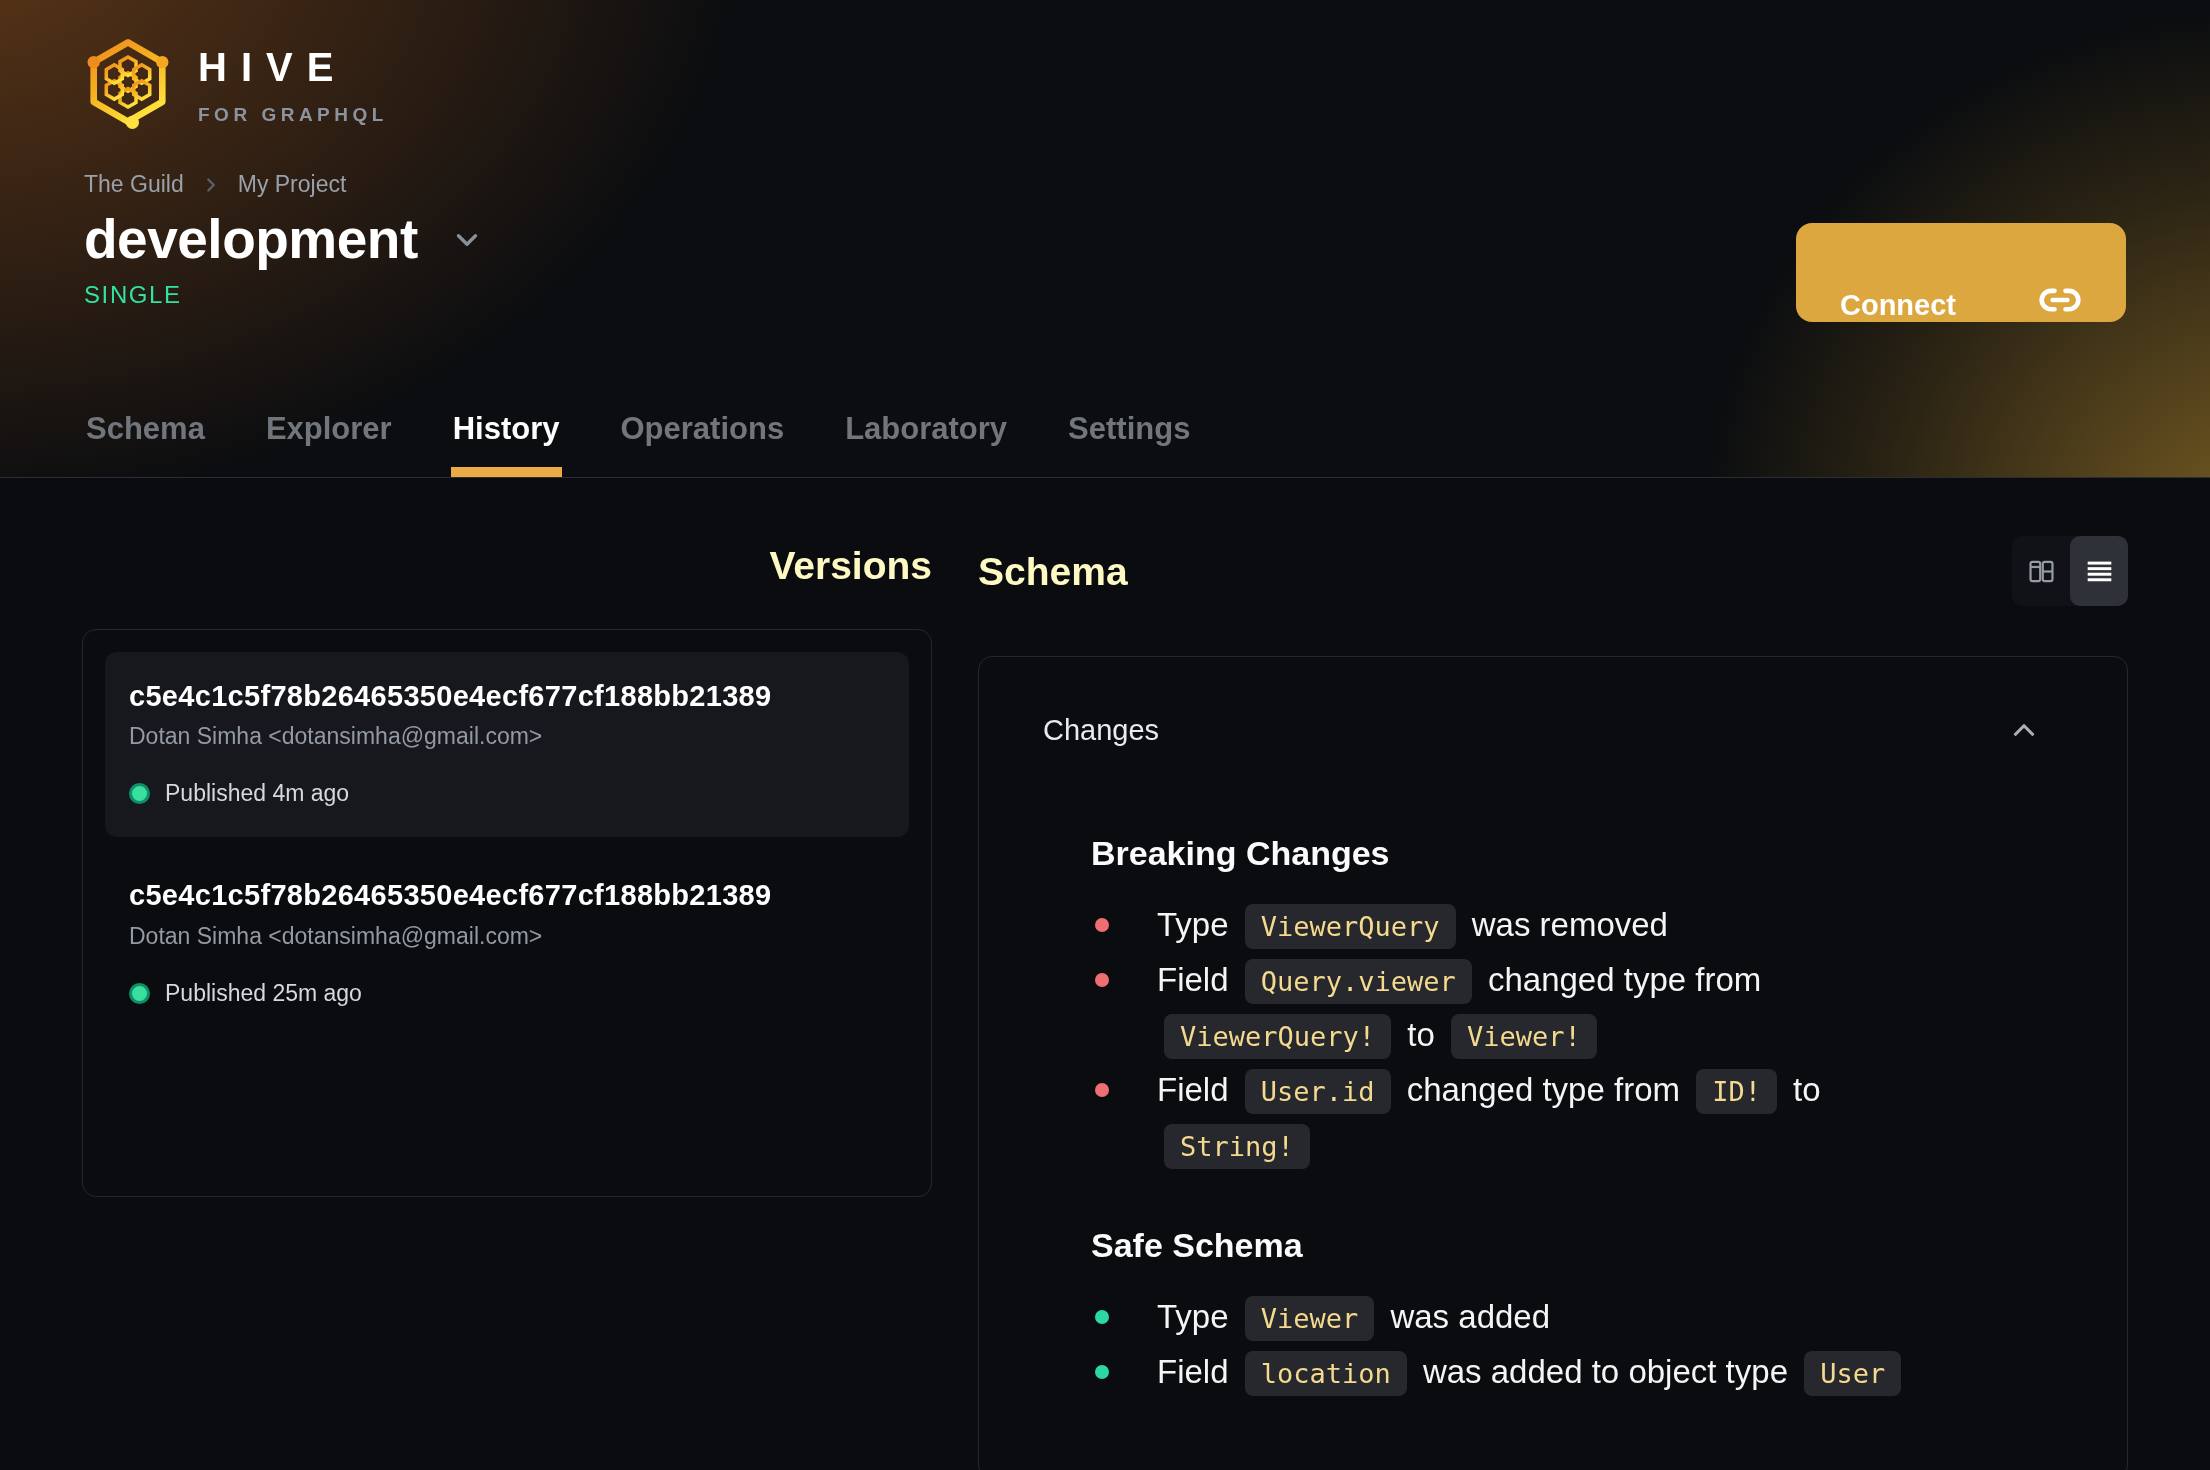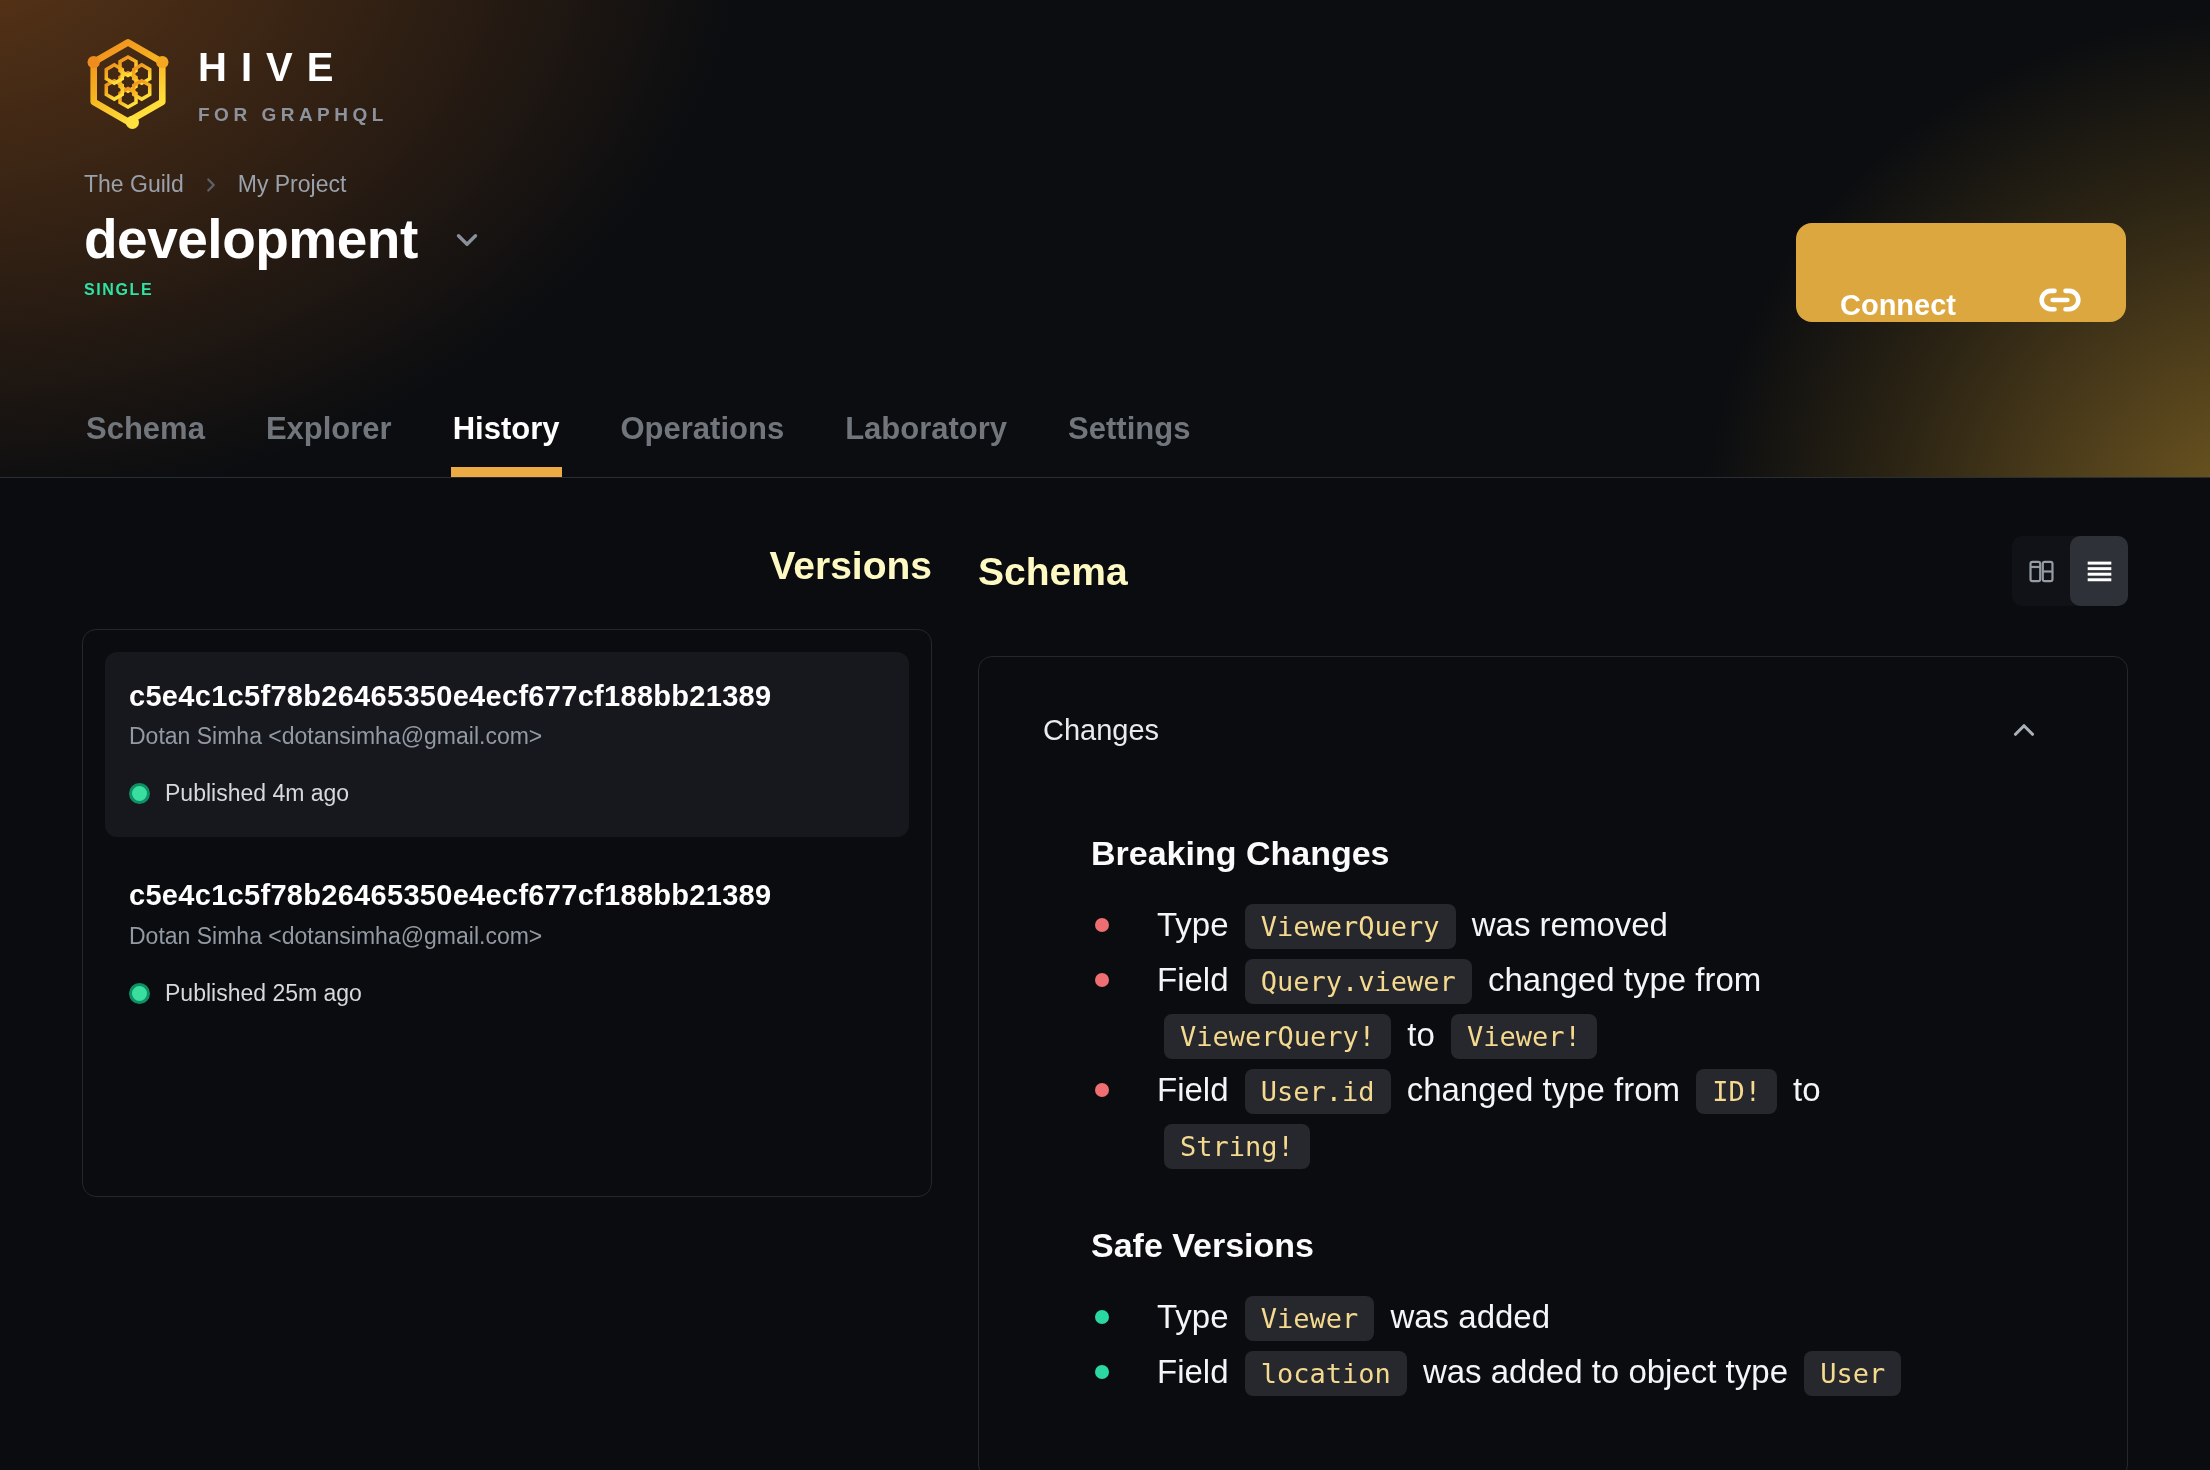--- a/index.html
+++ b/index.html
@@ -24,21 +24,21 @@
   .logo-row { display:flex; align-items:center; gap:26px; }
   .logo-mark { width:88px; height:95px; display:block; }
   .brand-name { font-size:40px; font-weight:bold; color:#ffffff; letter-spacing:14px; line-height:1; }
   .brand-tagline { font-size:19px; font-weight:bold; color:#8d939e; letter-spacing:4.5px; margin-top:18px; line-height:1; }
   .breadcrumb { margin-top:38px; display:flex; align-items:center; gap:16px; font-size:23px; color:#9aa1ab; }
   .breadcrumb a { color:#9aa1ab; text-decoration:none; cursor:pointer; }
   .crumb-sep { width:22px; height:22px; }
   .title-row { margin-top:10px; display:flex; align-items:center; gap:32px; }
   .title-row h1 { font-size:55px; font-weight:bold; color:#ffffff; letter-spacing:-0.5px; line-height:1.15; }
   .title-caret { width:34px; height:34px; cursor:pointer; }
-  .target-badge { margin-top:10px; font-size:16px; font-weight:bold; letter-spacing:1.6px; color:var(--badge-green,#2ee3a4); }
+  .target-badge { margin-top:10px; font-size:24px; font-weight:normal; letter-spacing:1.6px; color:var(--badge-green,#2ee3a4); }
   .connect-btn {
     position:absolute; top:223px; right:84px;
     width:330px; height:99px; border:none; border-radius:16px;
     background:var(--accent-amber,#dda740);
     color:#ffffff; font-family:inherit; font-size:29px; font-weight:bold;
     display:flex; align-items:flex-end; justify-content:space-between;
     padding:0 44px; cursor:pointer;
   }
   .connect-btn svg { width:44px; height:44px; }
   .tab-bar { position:absolute; left:84px; bottom:0; display:flex; gap:57px; }
@@ -237,21 +237,21 @@
             <polyline points="6,15 12,9 18,15"></polyline>
           </svg>
       </div>
       <div class="changes-content" id="changesContent">
           <h3 class="section-title">Breaking Changes</h3>
           <ul class="change-list breaking">
             <li class="change-item"><span class="dot"></span>Type <code class="chip">ViewerQuery</code> was removed</li>
             <li class="change-item"><span class="dot"></span>Field <code class="chip">Query.viewer</code> changed type from <code class="chip">ViewerQuery!</code> to <code class="chip">Viewer!</code></li>
             <li class="change-item"><span class="dot"></span>Field <code class="chip">User.id</code> changed type from <code class="chip">ID!</code> to <code class="chip">String!</code></li>
           </ul>
-          <h3 class="section-title">Safe Versions</h3>
+          <h3 class="section-title">Safe Schema</h3>
           <ul class="change-list safe">
             <li class="change-item"><span class="dot"></span>Type <code class="chip">Viewer</code> was added</li>
             <li class="change-item"><span class="dot"></span>Field <code class="chip">location</code> was added to object type <code class="chip">User</code></li>
           </ul>
         </div>
     </div>
   </section>
 </main>
 
 </body></html>

